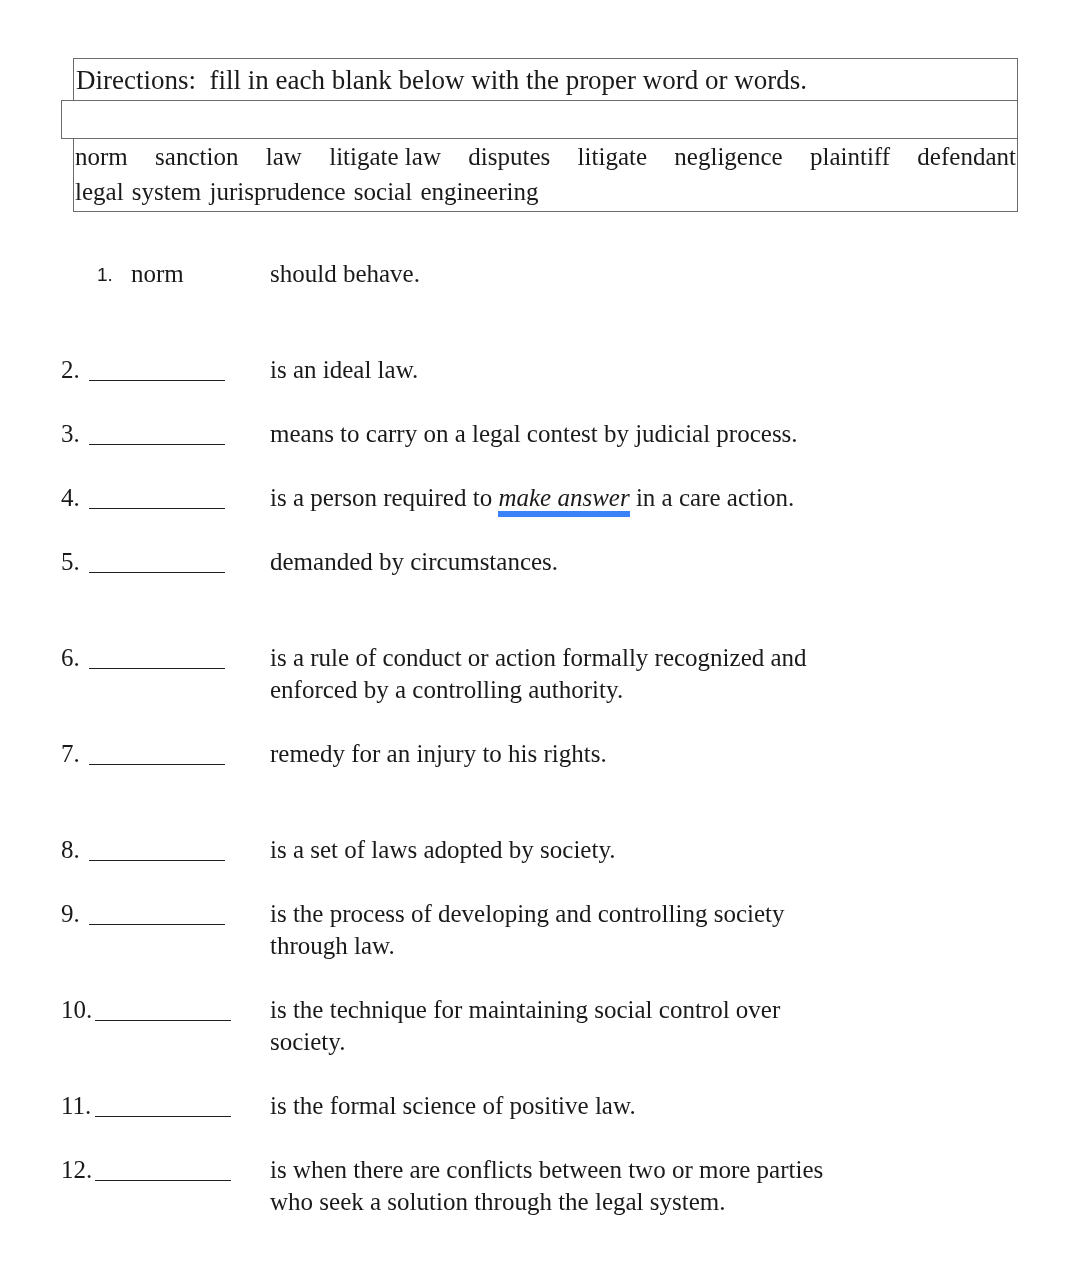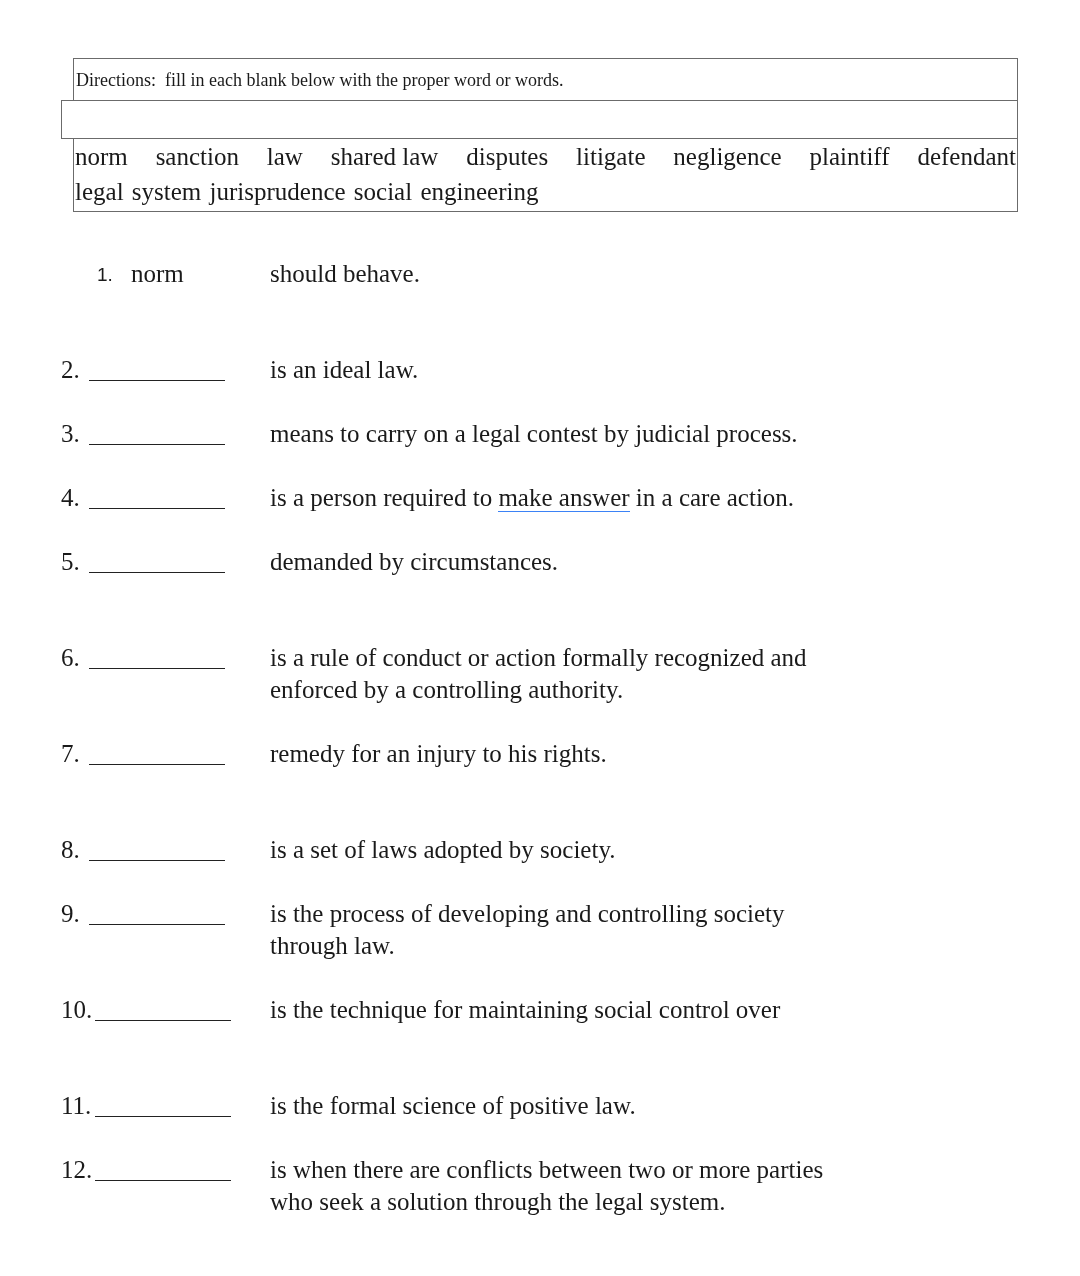--- a/index.html
+++ b/index.html
@@ -5,54 +5,54 @@
   html, body { margin: 0; padding: 0; background: #ffffff; }
   body {
     width: 1080px; height: 1276px; position: relative; overflow: hidden;
     font-family: "Liberation Serif", serif; color: #1a1a1a;
   }
   .box {
     position: absolute; left: 73px; width: 945px;
     border: 1.5px solid #6b6b6b; box-sizing: border-box;
   }
   #dir-box { top: 58px; height: 43px; }
-  #dir-box span { position: absolute; left: 2px; top: 6px; font-size: 18px; line-height: 30px; white-space: pre; }
+  #dir-box span { position: absolute; left: 2px; top: 6px; font-size: 27px; line-height: 30px; white-space: pre; }
   #blank-box { top: 100px; height: 39px; left: 61px; width: 957px; }
   #bank-box { top: 138px; height: 74px; }
   .bank-line {
     position: absolute; left: 1px; right: 1px; font-size: 25px; line-height: 30px;
     white-space: nowrap;
   }
   #bank-line-1 { top: 3px; display: flex; justify-content: space-between; }
   #bank-line-2 { top: 38px; word-spacing: 2px; }
 
   .q-num { position: absolute; left: 61px; font-size: 25px; line-height: 30px; }
   .q-blank {
     position: absolute; height: 0; border-bottom: 1.6px solid #222;
   }
   .q-def {
     position: absolute; left: 270px; font-size: 25px; line-height: 32px; width: 640px;
   }
   .q1-num { position: absolute; left: 97px; font-family: "Liberation Sans", sans-serif; font-size: 19px; line-height: 30px; }
   .q1-ans { position: absolute; left: 131px; font-size: 25px; line-height: 30px; }
-  .underline-link { border-bottom: 1px solid #3b82f6; }
+  .underline-link { border-bottom: 6px solid #3b82f6; font-style: italic; }
 </style>
 </head>
 <body>
 
 <div class="box" id="dir-box">
   <span>Directions:  fill in each blank below with the proper word or words.</span>
 </div>
 <div class="box" id="blank-box"></div>
 <div class="box" id="bank-box">
   <div class="bank-line" id="bank-line-1">
     <span>norm</span>
     <span>sanction</span>
     <span>law</span>
-    <span>shared law</span>
+    <span>litigate law</span>
     <span>disputes</span>
     <span>litigate</span>
     <span>negligence</span>
     <span>plaintiff</span>
     <span>defendant</span>
   </div>
   <div class="bank-line" id="bank-line-2">legal system  jurisprudence social engineering</div>
 </div>
 
 <div>
@@ -113,20 +113,21 @@
   <div class="q-def" style="top:898px">
     <div>is the process of developing and controlling society</div>
     <div>through law.</div>
   </div>
 </div>
 <div>
   <span class="q-num" style="top:995px">10.</span>
   <div class="q-blank" style="top:1020px;left:95px;width:136px"></div>
   <div class="q-def" style="top:994px">
     <div>is the technique for maintaining social control over</div>
+    <div>society.</div>
   </div>
 </div>
 <div>
   <span class="q-num" style="top:1091px">11.</span>
   <div class="q-blank" style="top:1116px;left:95px;width:136px"></div>
   <div class="q-def" style="top:1090px">is the formal science of positive law.</div>
 </div>
 <div>
   <span class="q-num" style="top:1155px">12.</span>
   <div class="q-blank" style="top:1180px;left:95px;width:136px"></div>

